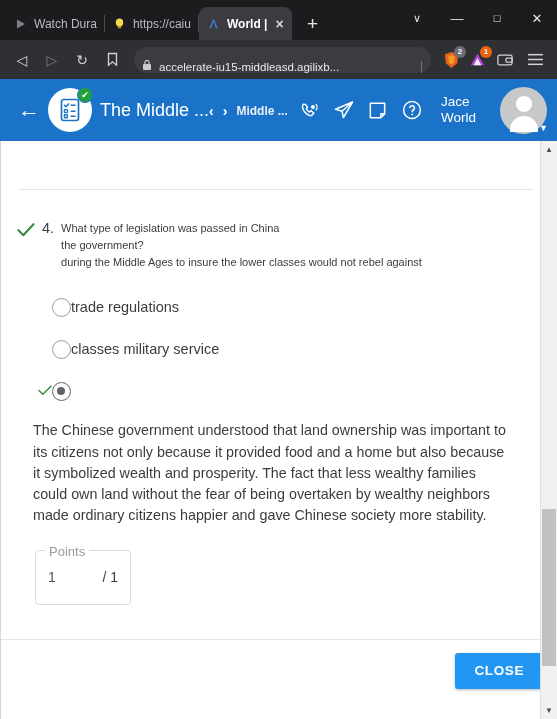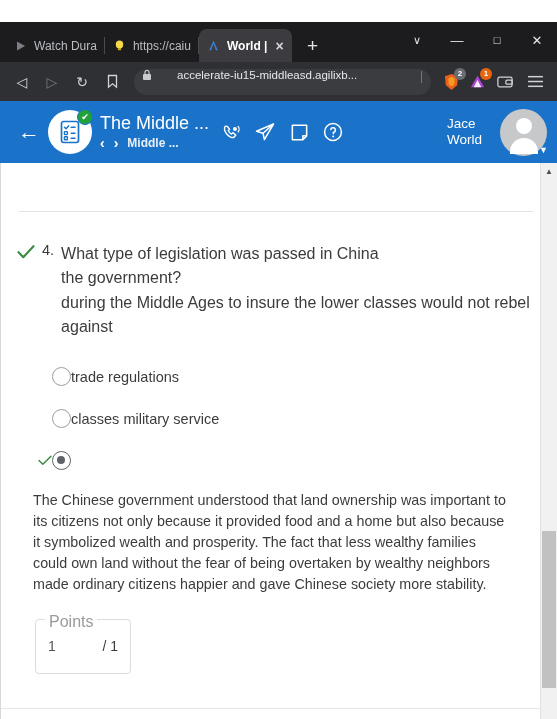--- a/index.html
+++ b/index.html
@@ -4,21 +4,21 @@
 <style>
   * { box-sizing: border-box; margin: 0; padding: 0; }
   html, body {
     width: 557px; height: 719px;
     overflow: hidden;
     font-family: "Liberation Sans", sans-serif;
     background: #ffffff;
   }
 
   
-  .browser { width: 557px; height: 658px; position: relative; margin-top: 22px; }
+  .browser { width: 557px; height: 658px; position: relative; }
 
   .tabstrip {
     height: 40px; background: #1c1c1e;
     display: flex; align-items: flex-end; position: relative;
   }
   .tab {
     height: 33px; display: flex; align-items: center; gap: 6px;
     padding: 0 8px; font-size: 12px; color: #b9bcc2;
     max-width: 120px; min-width: 60px; position: relative;
     border-radius: 8px 8px 0 0;
@@ -56,21 +56,21 @@
     height: 39px; background: #2f3033;
     display: flex; align-items: center; padding: 0 8px; gap: 2px;
   }
   .navbtn {
     width: 28px; height: 28px; display: flex; align-items: center;
     justify-content: center; color: #d2d4d8; font-size: 14px; flex:none;
   }
   .navbtn.dim { color: #76787d; }
   .urlbar {
     flex: 1; height: 26px; background: #3b3c40; border-radius: 13px;
-    display: flex; align-items: flex-start; padding: 0 8px; gap: 25px;
+    display: flex; align-items: flex-end; padding: 0 8px; gap: 7px;
     margin: 0 6px; min-width: 0;
   }
   .urlbar .lock { font-size: 10px; color: #c9cbcf; flex:none; }
   .urlbar .url {
     font-size: 11.5px; color: #e7e8ea; white-space: nowrap;
     overflow: hidden; flex: 1; min-width:0;
   }
   .urlbar .vbar { color: #76787d; font-size: 12px; flex:none; }
   .ext { position: relative; width: 24px; height: 24px; display:flex; align-items:center; justify-content:center; flex:none; }
   .ext-badge {
@@ -89,28 +89,28 @@
   .hdr-logo { position: relative; width: 44px; height: 44px; flex:none; margin-right: 8px; }
   .hdr-logo .circle {
     width: 44px; height: 44px; border-radius: 50%; background: #fff;
     display: flex; align-items: center; justify-content: center;
   }
   .hdr-logo .badge {
     position: absolute; right: -1px; top: -1px; width: 16px; height: 16px;
     border-radius: 50%; background: #21a03c; color:#fff; font-size:9px;
     display:flex; align-items:center; justify-content:center; border: 1.5px solid #1a73c8;
   }
-  .hdr-titles { display: flex; flex-direction: column; justify-content: center; min-width:0; }
+  .hdr-titles { display: flex; flex-direction: row; justify-content: center; min-width:0; }
   .hdr-title { color: #fff; font-size: 18px; white-space: nowrap; line-height: 1.15; }
   .hdr-sub { display: flex; align-items: center; gap: 9px; margin-top: 1px; }
   .hdr-sub .arrow { color: #fff; font-size: 14px; font-weight: bold; }
   .hdr-sub .crumb { color: #e9eef5; font-size: 12px; font-weight: bold; white-space:nowrap; }
   .hdr-icons { display: flex; align-items: center; gap: 10px; margin-left: 10px; }
   .hdr-icons .ic { width: 24px; height: 24px; display:flex; align-items:center; justify-content:center; }
-  .hdr-user { margin-left: auto; display: flex; align-items: center; gap: 18px; }
+  .hdr-user { margin-left: auto; display: flex; align-items: center; gap: 24px; }
   .hdr-user .nm {
     color: #ffffff; font-size: 13.5px; line-height: 1.18; text-align: left;
     white-space: nowrap;
   }
   .avatar-wrap { position: relative; width: 47px; height: 47px; flex:none; }
   .avatar {
     width: 47px; height: 47px; border-radius: 50%; background: #c6c8c9;
     display:flex; align-items:flex-end; justify-content:center; overflow:hidden;
   }
   .avatar .head { width: 16px; height: 16px; border-radius: 50%; background:#fff; position:absolute; top:9px; left:15.5px; }
@@ -121,21 +121,21 @@
   .page { position: relative; height: 578px; background: #ffffff; overflow: hidden; }
   .page-inner { padding: 0 0 0 1px; }
 
   .sep { height: 1px; background: #e3e3e3; margin: 48px 24px 0 18px; }
 
   .question-block { padding: 30px 24px 0 16px; }
   .q-row { display: flex; align-items: flex-start; gap: 7px; }
   .q-check { color: #3a8a3f; font-size: 20px; line-height: 1; margin-top: 1px; flex:none; }
   .q-num { font-size: 14.5px; color: #3c3c3c; flex:none; }
   .q-text {
-    font-size: 16px; color: #3c3c3c; line-height: 1.53; padding-left: 0;
+    font-size: 11px; color: #3c3c3c; line-height: 1.53; padding-left: 0;
   }
   .q-body { min-width: 0; }
 
   .choices { margin-top: 16px; padding-left: 21px; }
   .choice { display: flex; align-items: center; height: 42px; }
   .choice .tick { width: 14px; color: #3a8a3f; font-size: 14px; line-height:1; flex:none; text-align:center; }
   .radio {
     width: 19px; height: 19px; border-radius: 50%; border: 1.6px solid #9e9e9e;
     flex: none; position: relative; background: #fff;
   }
@@ -152,21 +152,21 @@
   }
 
   .points-wrap { margin: 24px 0 0 18px; }
   .points-box {
     width: 96px; height: 55px; border: 1px solid #dcdcdc; border-radius: 4px;
     position: relative; display: flex; align-items: center;
     padding: 0 12px; justify-content: space-between;
   }
   .points-legend {
     position: absolute; top: -7px; left: 9px; background: #fff; padding: 0 4px;
-    font-size: 16px; color: #9a9a9a;
+    font-size: 13px; color: #9a9a9a;
   }
   .points-val { font-size: 14px; color: #55554e; }
   .points-max { font-size: 14px; color: #3c3c3c; }
 
   .card-divider { height: 1px; background: #e6e6e6; margin: 34px 0 0 0; }
   .card-actions {
     height: 62px; display: flex; align-items: center; justify-content: flex-end;
     padding-right: 14px;
   }
   .btn-close {

